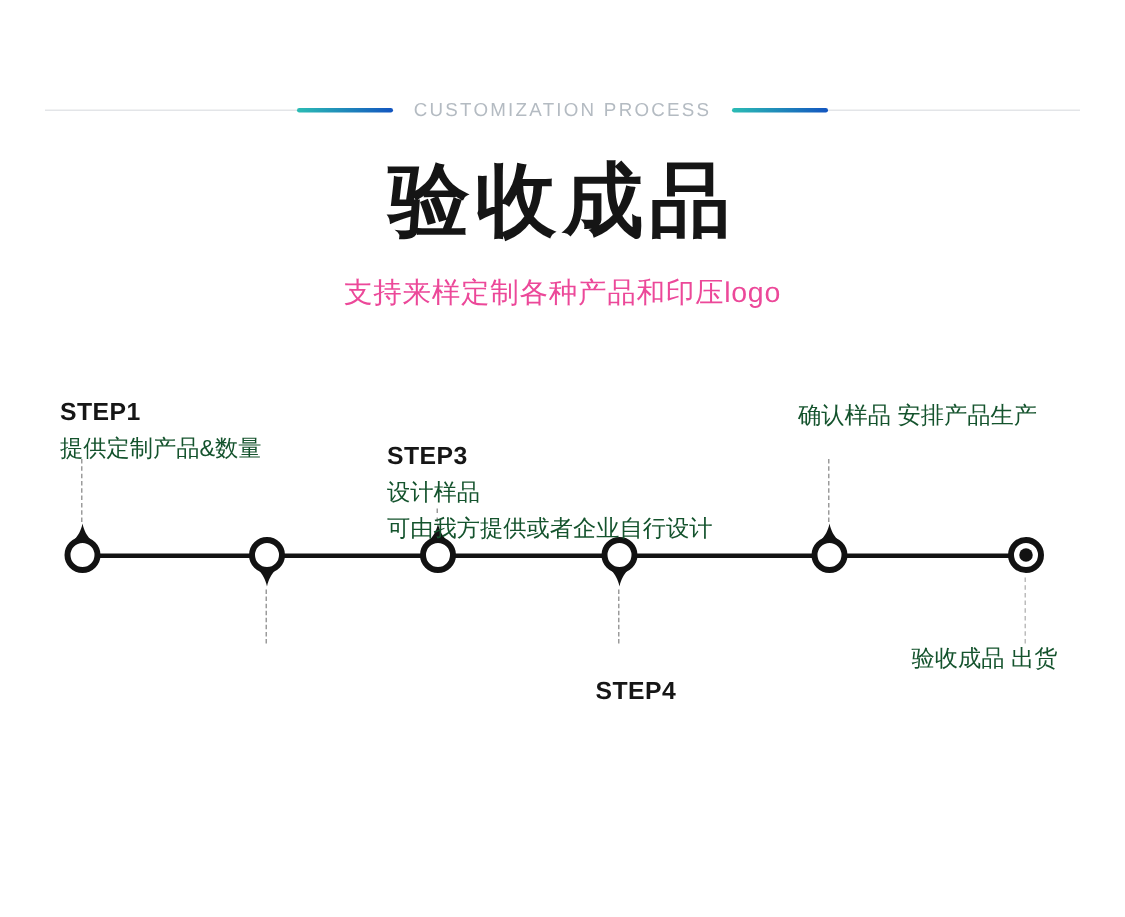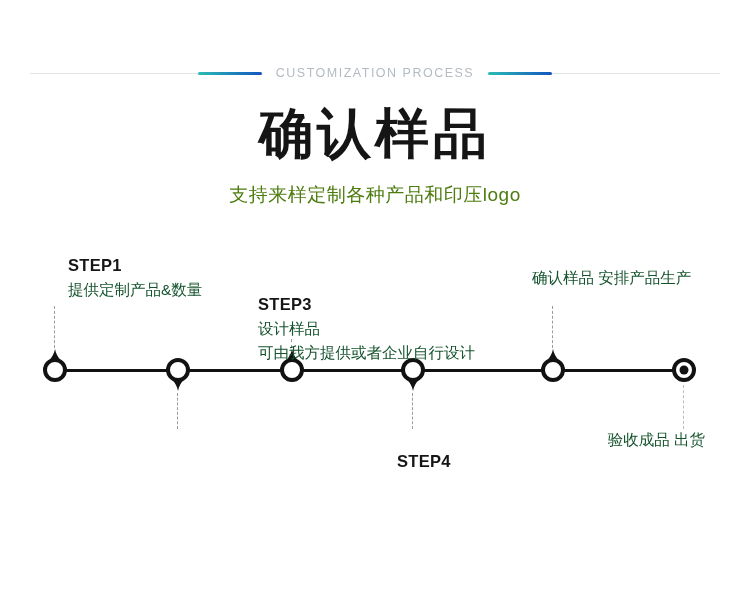--- a/index.html
+++ b/index.html
@@ -32,21 +32,21 @@
   .main-title{
     position:absolute;top:104px;left:0;right:0;
     text-align:center;
     font-family:"DejaVu Serif","Liberation Serif",serif;
     font-size:54px;font-weight:700;color:#151515;
     letter-spacing:4px;line-height:1.1;
   }
   .sub-title{
     position:absolute;top:182px;left:0;right:0;
     text-align:center;
-    font-size:19px;color:#4d7c0f;letter-spacing:0.5px;
+    font-size:19px;color:#ec4899;letter-spacing:0.5px;
   }
 
   
   .tl-line{
     position:absolute;top:369px;left:55px;width:629px;height:2.5px;
     background:#121212;
   }
   .tl-marker{position:absolute;top:346px;width:30px;height:48px;}
   .connector{
     position:absolute;width:0;
@@ -56,41 +56,41 @@
 
   
   .step{position:absolute;white-space:nowrap;}
   .step-label{
     font-size:16.5px;font-weight:bold;color:#161616;
     letter-spacing:0.3px;margin-bottom:3px;
   }
   .step-line{font-size:15.5px;color:#14532d;line-height:1.55;}
   .step-note{font-size:12.5px;color:#3f3f3f;line-height:1.5;margin-top:1px;}
 
-  .step-1{left:40px;top:256px;margin-left:28px;}
+  .step-1{left:40px;top:266px;}
   .step-3{left:258px;top:270px;margin-top:25px;}
   .step-5{left:532px;top:266px;}
   .step-2{left:159px;top:428px;}
   .step-4{left:397px;top:452px;}
   .step-6{right:45px;top:428px;text-align:right;}
 </style>
 </head>
 <body>
 
 <div class="page">
 
   <div class="eyebrow-row">
     <div class="hairline"></div>
     <div class="grad-bar"></div>
     <div class="eyebrow-text">CUSTOMIZATION PROCESS</div>
     <div class="grad-bar"></div>
     <div class="hairline"></div>
   </div>
 
-  <div class="main-title">确认样品</div>
+  <div class="main-title">验收成品</div>
   <div class="sub-title">支持来样定制各种产品和印压logo</div>
 
   <div class="tl-line"></div>
 
   <div class="connector" style="left:54px;top:306px;height:42px;"></div>
   <div class="connector" style="left:177px;top:393px;height:36px;"></div>
   <div class="connector" style="left:291px;top:339px;height:9px;"></div>
   <div class="connector" style="left:412px;top:393px;height:36px;"></div>
   <div class="connector" style="left:552px;top:306px;height:42px;"></div>
   <div class="connector light" style="left:683px;top:385px;height:44px;"></div>

